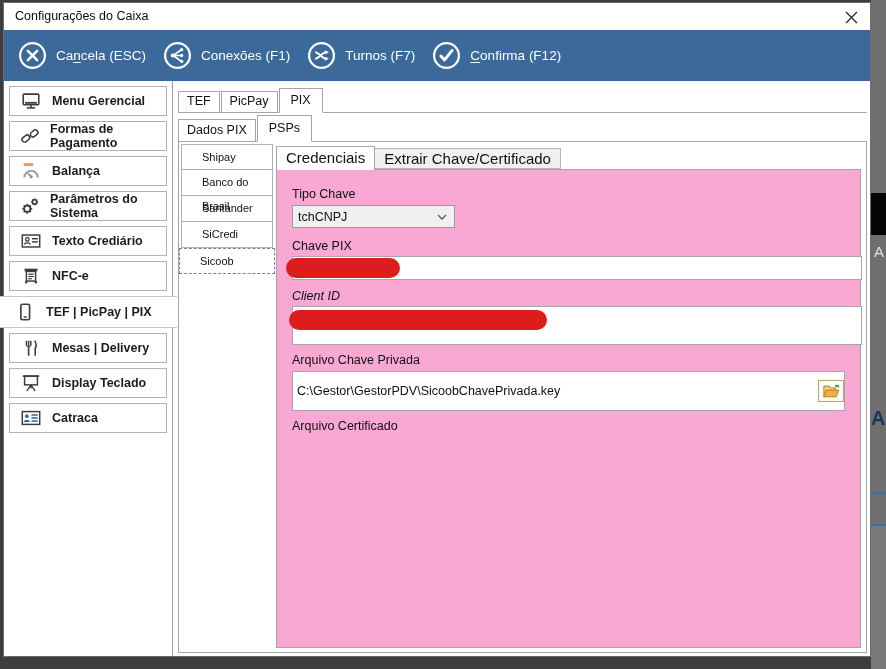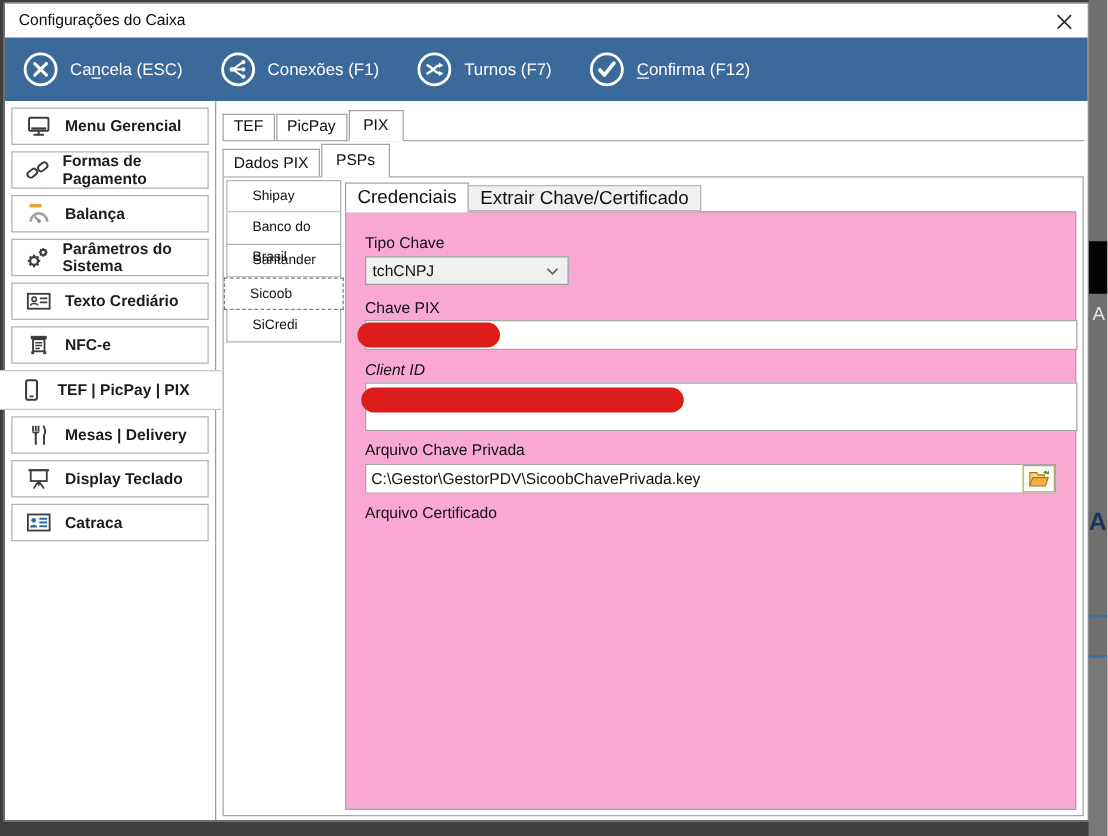--- a/index.html
+++ b/index.html
@@ -13,25 +13,25 @@
   .d-black  { position:absolute; top:193px; left:0; width:15px; height:42px; background:#040404; }
   .d-letter-top { position:absolute; top:243px; left:3px; font-size:15px; color:#e2e2e2; }
   .d-letter-bottom { position:absolute; top:407px; left:0; font-size:20px; font-weight:bold; color:#17365d; }
   .d-line1 { position:absolute; top:492px; left:0; width:15px; height:2px; background:#2e74b5; }
   .d-line2 { position:absolute; top:524px; left:0; width:15px; height:2px; background:#2e74b5; }
   .d-lower { position:absolute; top:526px; left:0; width:15px; height:143px; background:#79797b; }
 
   
   .dialog { position:absolute; left:3px; top:2px; width:868px; height:655px; background:#fff; border:1px solid #6e6e6e; }
 
-  .titlebar { position:relative; height:27px; background:#fff; }
+  .titlebar { position:relative; height:27px; background:#fff;border-radius:12px; }
   .title { position:absolute; left:11px; top:6px; font-size:12.5px; color:#0d0d0d; }
   .close-btn { position:absolute; right:10px; top:6px; width:18px; height:16px; display:flex; align-items:center; justify-content:center; cursor:pointer; }
 
-  .toolbar { position:absolute; left:0; top:27px; width:100%; height:51px; background:var(--toolbar-blue,#3a699a); display:flex; align-items:center; padding-left:13px; gap:29px; }
+  .toolbar { position:absolute; left:0; top:27px; width:100%; height:51px; background:var(--toolbar-blue,#3a699a); display:flex; align-items:center; padding-left:13px; gap:16px; }
   .tool-btn { display:flex; align-items:center; gap:8px; color:#fff; font-size:13.5px; cursor:pointer; white-space:nowrap; }
   .tool-btn svg { display:block; }
   .mn { text-decoration:underline; text-underline-offset:2px; }
 
   .bodyarea { position:absolute; left:0; top:78px; right:0; bottom:0; background:#fff; }
 
   
   .sidebar { position:absolute; left:0; top:0; bottom:0; width:169px; background:#fff; border-right:1px solid #9c9c9c;font-weight:bold; }
   .side-item { position:relative; margin:5px 5px 0 5px; height:30px; border:1px solid #b2b2b2; background:#fff; display:flex; align-items:center; gap:9px; padding-left:9px; cursor:pointer; }
   .side-item .ic { width:24px; display:flex; justify-content:center; }
@@ -72,21 +72,21 @@
   .select .chev { margin-right:7px; display:flex; }
 
   .txt { position:relative; margin-top:2px; width:570px; height:24px; border:1px solid #a6a6a6; background:#fff; }
   .txt input { width:100%; height:100%; border:none; outline:none; font-family:"Liberation Sans",sans-serif; font-size:12.5px; padding-left:4px; background:transparent; color:#111; }
   .txt.tall { height:39px; }
   .txt.tall input { height:20px; }
   .redact { position:absolute; background:var(--redaction-red,#dd1c1c); border-radius:10px; height:20px; }
   .redact.r1 { left:-7px; top:1px; width:114px; }
   .redact.r2 { left:-4px; top:3px; width:258px; }
 
-  .file { margin-top:3px; width:553px; height:24px; border:1px solid #a6a6a6; background:#fff; display:flex; align-items:center; }
+  .file { margin-top:3px; width:553px; height:40px; border:1px solid #a6a6a6; background:#fff; display:flex; align-items:center; }
   .file input { flex:1; height:100%; border:none; outline:none; font-family:"Liberation Sans",sans-serif; font-size:12.5px; padding-left:4px; color:#111; background:transparent; }
   .folder-btn { width:26px; height:22px; border:1px solid #b3a67d; background:#fbfbf3; display:flex; align-items:center; justify-content:center; cursor:pointer; }
 
   .mt11 { margin-top:11px; } .mt9 { margin-top:9px;font-style:italic; } .mt8 { margin-top:8px; }
 </style>
 </head>
 <body>
 
 <div class="screen">
 
@@ -303,22 +303,22 @@
           <div class="tab">Dados PIX</div>
           <div class="tab active">PSPs</div>
         </div>
 
         <div class="pane">
 
           <div class="psp-list">
             <div class="psp-item">Shipay</div>
             <div class="psp-item">Banco do Brasil</div>
             <div class="psp-item">Santander</div>
+            <div class="psp-item">SiCredi</div>
             <div class="psp-item selected">Sicoob</div>
-            <div class="psp-item">SiCredi</div>
           </div>
 
           <div class="cred-tabs">
             <div class="cred-tab active">Credenciais</div>
             <div class="cred-tab inactive">Extrair Chave/Certificado</div>
           </div>
 
           <div class="cred-pane">
 
             <div class="f-label">Tipo Chave</div>

